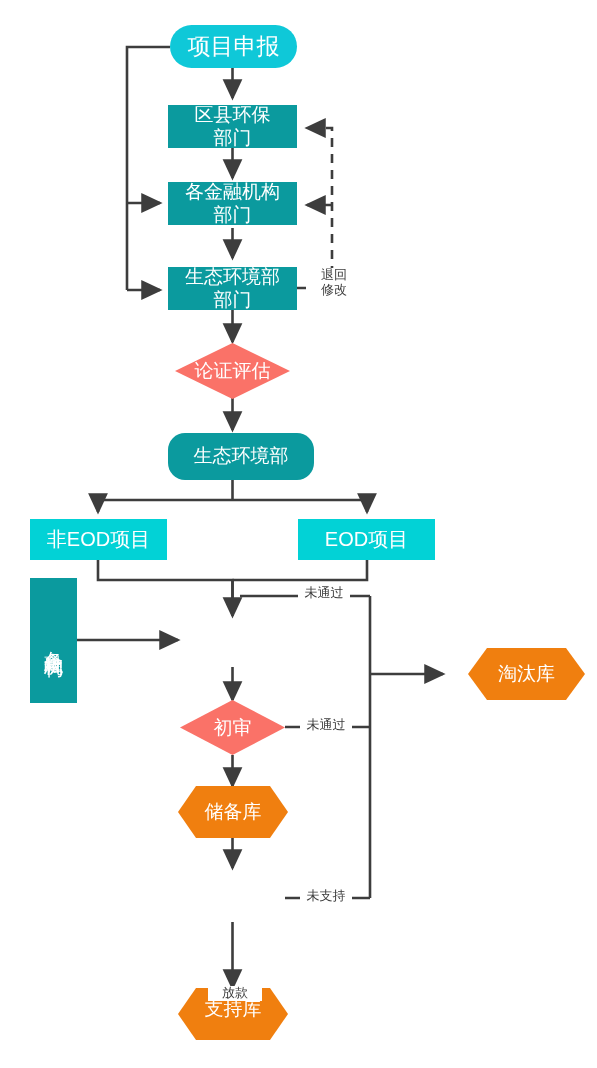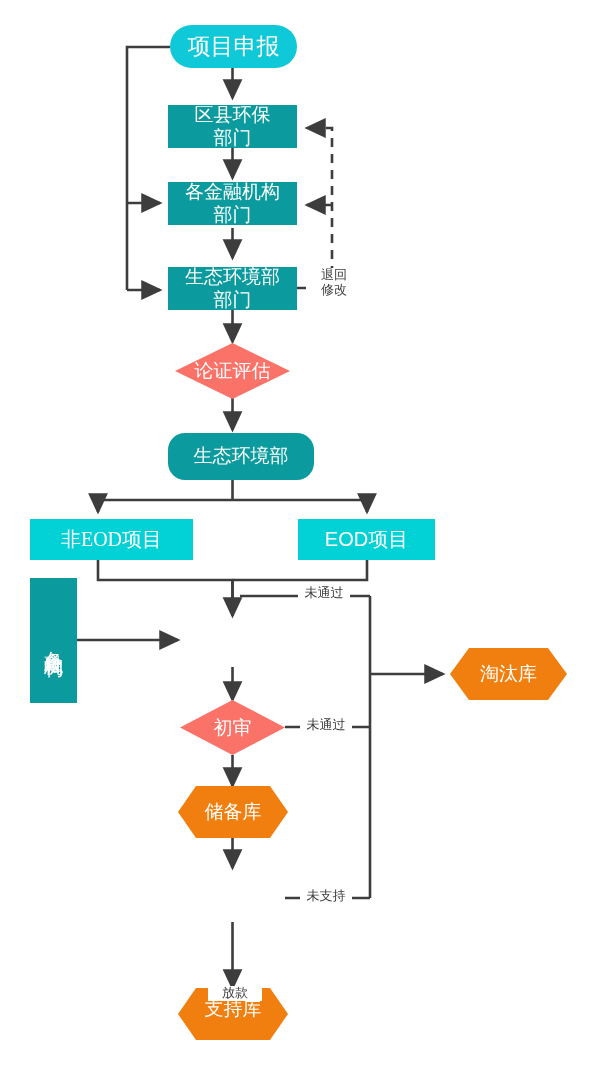--- a/index.html
+++ b/index.html
@@ -170,21 +170,21 @@
 
   <div class="shape-node" style="left:175px;top:343px;width:115px;height:56px;">
     <svg width="115" height="56" viewBox="0 0 115 56">
       <polygon points="57.5,0 115,28 57.5,56 0,28" fill="#fa7268"></polygon>
     </svg>
     <div class="shape-label">论证评估</div>
   </div>
 
   <div class="node n-rect" style="left:168px;top:433px;width:146px;height:47px;border-radius:17px;">生态环境部</div>
 
-  <div class="node n-rect-cyan" style="left:30px;top:519px;width:163px;height:41px;font-family:Liberation Serif, serif;">非EOD项目</div>
+  <div class="node n-rect-cyan" style="left:30px;top:519px;width:137px;height:41px;">非EOD项目</div>
 
   <div class="node n-rect-cyan" style="left:298px;top:519px;width:137px;height:41px;">EOD项目</div>
 
   <div class="node n-vert" style="left:30px;top:578px;width:47px;height:125px;">各金融机构</div>
 
 
   <div class="shape-node" style="left:180px;top:700px;width:105px;height:55px;">
     <svg width="105" height="55" viewBox="0 0 105 55">
       <polygon points="52.5,0 105,27.5 52.5,55 0,27.5" fill="#fa7268"></polygon>
     </svg>
@@ -199,21 +199,21 @@
   </div>
 
 
   <div class="shape-node" style="left:178px;top:988px;width:110px;height:41px;">
     <svg width="110" height="52" viewBox="0 0 110 52">
       <polygon points="18,0 92,0 110,26 92,52 18,52 0,26" fill="#f07f0f"></polygon>
     </svg>
     <div class="shape-label">支持库</div>
   </div>
 
-  <div class="shape-node" style="left:450px;top:648px;width:117px;height:52px;">
+  <div class="shape-node" style="left:468px;top:648px;width:117px;height:52px;">
     <svg width="117" height="52" viewBox="0 0 117 52">
       <polygon points="19,0 98,0 117,26 98,52 19,52 0,26" fill="#f07f0f"></polygon>
     </svg>
     <div class="shape-label">淘汰库</div>
   </div>
 
   <div class="edge-label" style="left:310px;top:248px;width:44px;margin-top:20px;">退回
 修改</div>
 
   <div class="edge-label" style="left:298px;top:586px;width:48px;">未通过</div>

